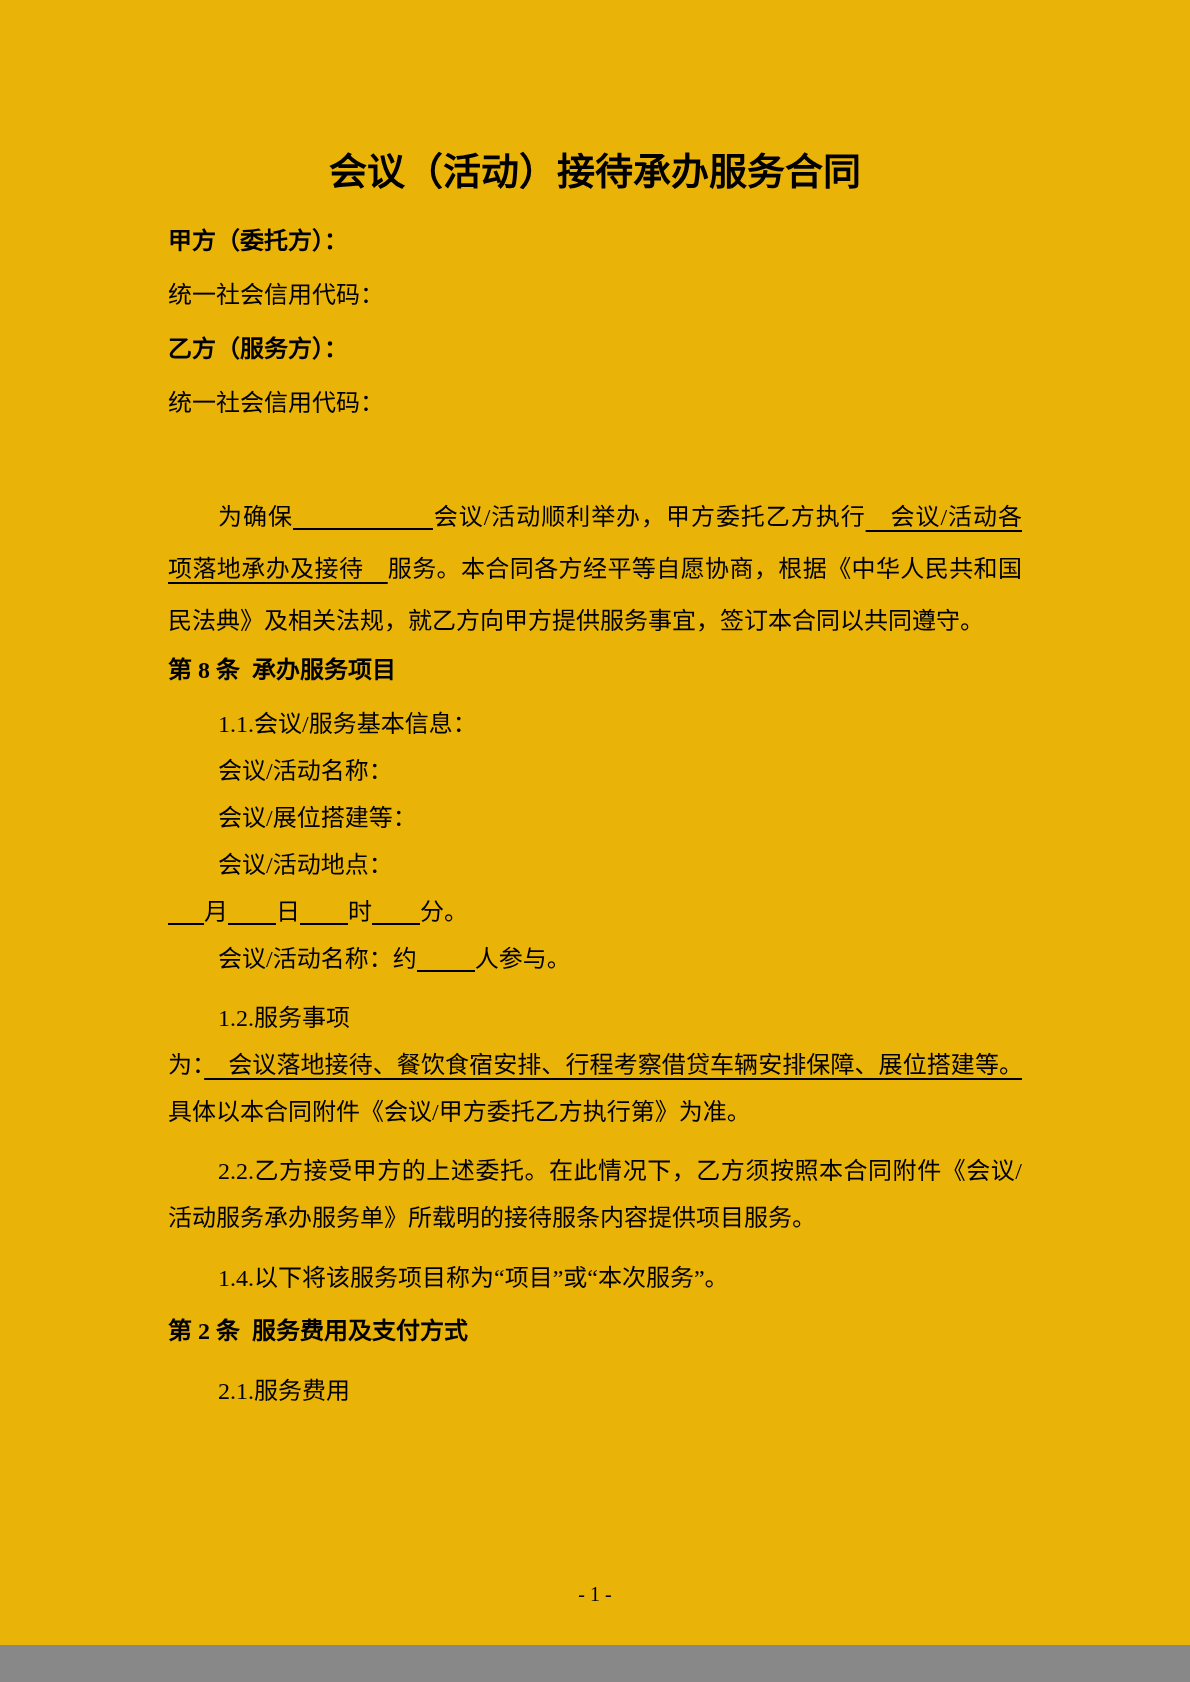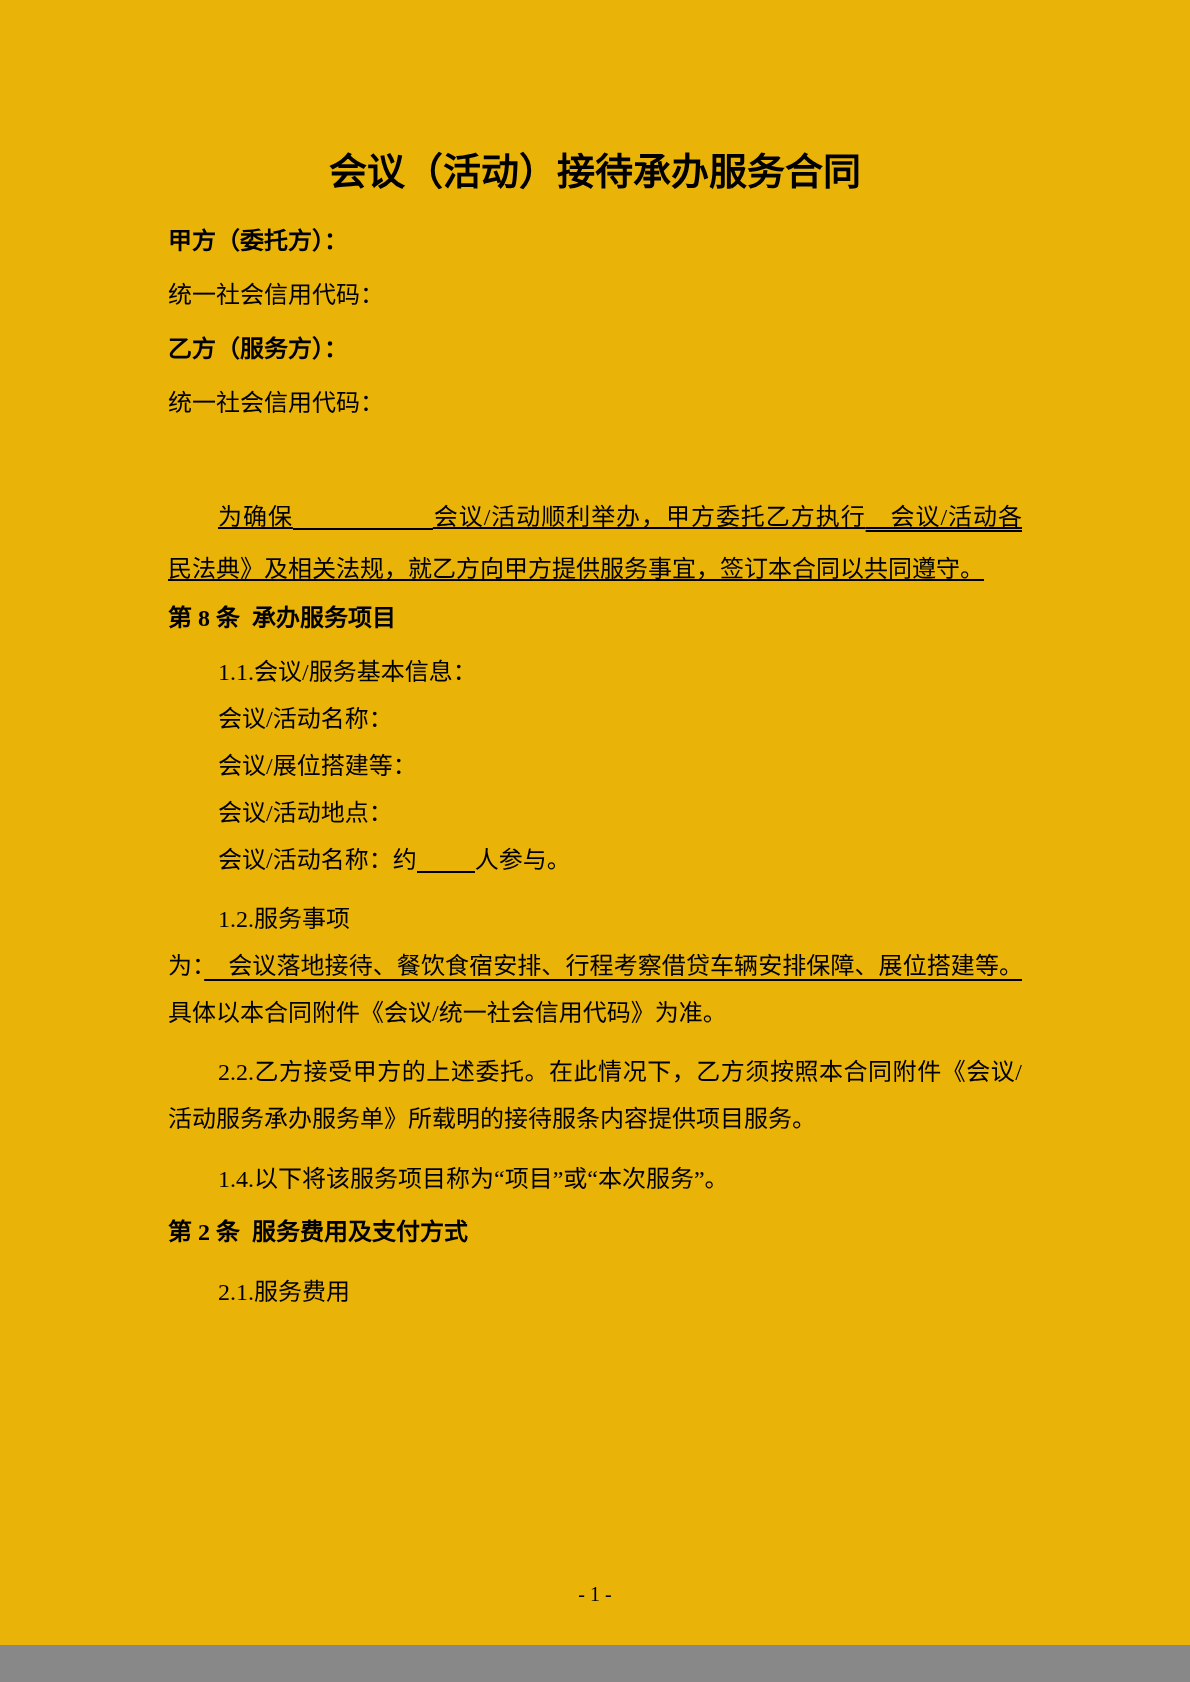--- a/index.html
+++ b/index.html
@@ -22,21 +22,21 @@
     line-height: 48px;
     font-weight: bold;
     text-align: center;
     margin: 0 0 22px 0;
     white-space: pre-wrap;
   }
   .line { line-height: 47px; }
   .b { font-weight: bold; }
   .h { font-weight: bold; white-space: pre-wrap; }
   .party { margin-bottom: 7px; }
-  .preamble { margin-top: 64px; text-decoration: underline; }
+  .preamble { margin-top: 64px; }
   .preamble .line { line-height: 52px; }
   .ind { padding-left: 50px; }
   .just { text-align: justify; text-align-last: justify; }
   .tight { letter-spacing: -1px; }
   .u {
     text-decoration: underline;
     text-decoration-thickness: 2px;
     text-underline-offset: 5px;
   }
   .blank {
@@ -77,40 +77,46 @@
 
   <div class="line b party">甲方（委托方）：</div>
   <div class="line party">统一社会信用代码：</div>
   <div class="line b party">乙方（服务方）：</div>
   <div class="line party">统一社会信用代码：</div>
 
   <div class="preamble">
     <div class="line ind just">
       <span>为确保</span><span class="blank w140"></span><span>会议/活动顺利举办，甲方委托乙方执行</span><span class="u">　会议/活动各</span>
     </div>
+    <div class="line just">
+      <span class="u">项落地承办及接待　</span><span>服务。本合同各方经平等自愿协商，根据《中华人民共和国</span>
+    </div>
     <div class="line">民法典》及相关法规，就乙方向甲方提供服务事宜，签订本合同以共同遵守。</div>
   </div>
 
   <div class="line h mt0">第 8 条  承办服务项目</div>
 
   <div class="line ind mt7">1.1.会议/服务基本信息：</div>
   <div class="line ind">会议/活动名称：</div>
   <div class="line ind">会议/展位搭建等：</div>
   <div class="line ind">会议/活动地点：</div>
 
+  <div class="line">
+    <span class="blank w36"></span><span>月</span><span class="blank w48"></span><span>日</span><span class="blank w48"></span><span>时</span><span class="blank w48"></span><span>分。</span>
+  </div>
 
   <div class="line ind">
     <span>会议/活动名称：约</span><span class="blank w58"></span><span>人参与。</span>
   </div>
 
   <div class="line ind mt12">1.2.服务事项</div>
   <div class="line just tight">
     <span>为：</span><span class="u">　会议落地接待、餐饮食宿安排、行程考察借贷车辆安排保障、展位搭建等。</span>
   </div>
-  <div class="line">具体以本合同附件《会议/统一社会信用代码》为准。</div>
+  <div class="line">具体以本合同附件《会议/甲方委托乙方执行第》为准。</div>
 
   <div class="line ind just mt12">2.2.乙方接受甲方的上述委托。在此情况下，乙方须按照本合同附件《会议/</div>
   <div class="line">活动服务承办服务单》所载明的接待服条内容提供项目服务。</div>
 
   <div class="line ind mt13">1.4.以下将该服务项目称为“项目”或“本次服务”。</div>
 
   <div class="line h mt6">第 2 条  服务费用及支付方式</div>
 
   <div class="line ind mt13">2.1.服务费用</div>
 

